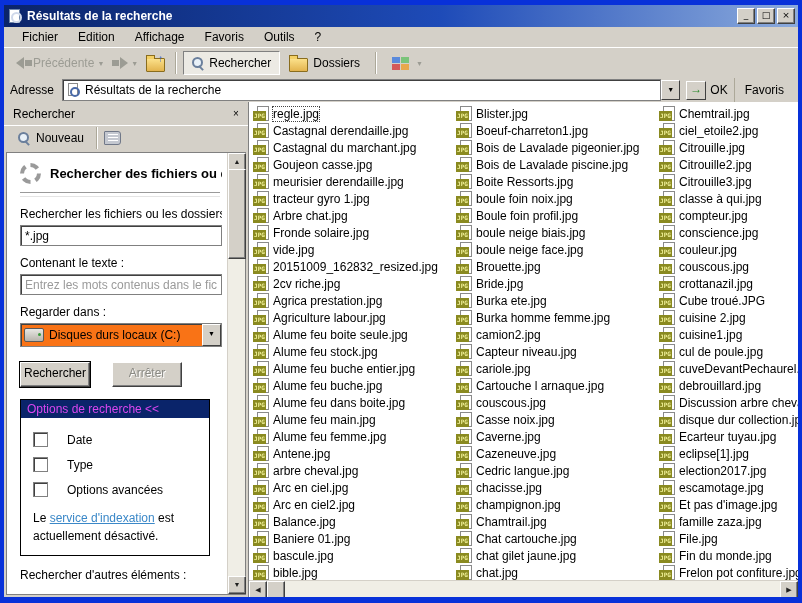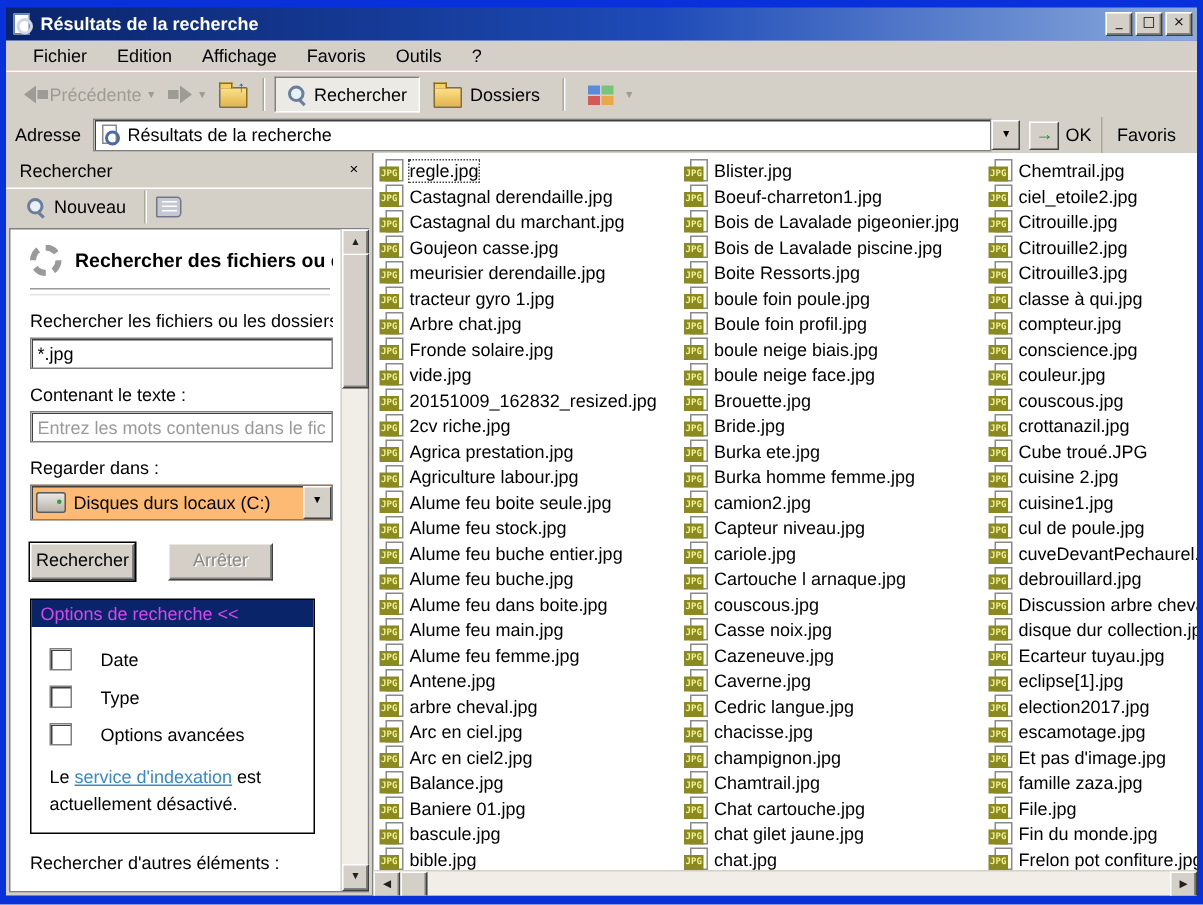--- a/index.html
+++ b/index.html
@@ -75,21 +75,21 @@
   .sb-content{position:absolute;top:50px;left:2px;right:2px;bottom:2px;background:#fff;border:1px solid #808080}
   .sb-inner{position:absolute;left:0;right:17px;top:0;bottom:0;overflow:hidden;padding:10px 6px 0 13px}
   .sb-heading{display:flex;align-items:center;gap:9px;font-weight:bold;font-size:13px;white-space:nowrap;overflow:hidden}
   .gear{width:13px;height:13px;border:4px dashed #9a9a9a;border-radius:50%;flex:none}
   .sep2{height:3px;border-top:1px solid #9a9a9a;border-bottom:1px solid #e4e4e4;margin:8px 2px 10px 0}
   .sb-label{white-space:nowrap;overflow:hidden;margin-top:10px}
   .text-input{display:block;width:100%;box-sizing:border-box;height:21px;margin-top:4px;
     border:1px solid #808080;box-shadow:inset 1px 1px 0 #404040;padding:2px 4px;
     font-family:"Liberation Sans",sans-serif;font-size:12px;outline:none;background:#fff}
   .text-input::placeholder{color:#9a9a9a;opacity:1}
-  .combo{height:22px;margin-top:4px;display:flex;align-items:center;background:#fdba74;
+  .combo{height:22px;margin-top:4px;display:flex;align-items:center;background:#f97316;
     border:1px solid #808080;box-shadow:inset 1px 1px 0 #404040;padding-left:3px;gap:5px}
   .disk{width:18px;height:12px;background:linear-gradient(#e8e8e4,#b8b4ac);border:1px solid #5a5a5a;border-radius:2px;position:relative;flex:none}
   .disk::before{content:'';position:absolute;right:2px;top:4px;width:3px;height:3px;background:#3a9a3a;border-radius:50%}
   .combo-text{flex:1;white-space:nowrap;overflow:hidden}
   .combo-drop{width:17px;align-self:stretch;background:#d4d0c8;border:1px solid;border-color:#fff #404040 #404040 #fff;
     font-size:7px;text-align:center;line-height:18px;flex:none}
   .btn-row{display:flex;gap:22px;margin-top:15px}
   .btn{min-width:68px;height:23px;background:#d4d0c8;text-align:center;line-height:21px;
     border:1px solid;border-color:#fff #404040 #404040 #fff;box-shadow:inset -1px -1px 0 #808080}
   .btn.default{outline:1px solid #000}
@@ -506,21 +506,21 @@
             <span class="jpg-page"></span>
             <span class="jpg-badge">JPG</span>
           </span>
           <span class="file-label">Boite Ressorts.jpg</span>
         </div>
         <div class="file-item">
           <span class="jpg-icon">
             <span class="jpg-page"></span>
             <span class="jpg-badge">JPG</span>
           </span>
-          <span class="file-label">boule foin poule.jpg</span>
+          <span class="file-label">boule foin noix.jpg</span>
         </div>
         <div class="file-item">
           <span class="jpg-icon">
             <span class="jpg-page"></span>
             <span class="jpg-badge">JPG</span>
           </span>
           <span class="file-label">Boule foin profil.jpg</span>
         </div>
         <div class="file-item">
           <span class="jpg-icon">
@@ -604,28 +604,28 @@
             <span class="jpg-page"></span>
             <span class="jpg-badge">JPG</span>
           </span>
           <span class="file-label">Casse noix.jpg</span>
         </div>
         <div class="file-item">
           <span class="jpg-icon">
             <span class="jpg-page"></span>
             <span class="jpg-badge">JPG</span>
           </span>
+          <span class="file-label">Caverne.jpg</span>
+        </div>
+        <div class="file-item">
+          <span class="jpg-icon">
+            <span class="jpg-page"></span>
+            <span class="jpg-badge">JPG</span>
+          </span>
           <span class="file-label">Cazeneuve.jpg</span>
-        </div>
-        <div class="file-item">
-          <span class="jpg-icon">
-            <span class="jpg-page"></span>
-            <span class="jpg-badge">JPG</span>
-          </span>
-          <span class="file-label">Caverne.jpg</span>
         </div>
         <div class="file-item">
           <span class="jpg-icon">
             <span class="jpg-page"></span>
             <span class="jpg-badge">JPG</span>
           </span>
           <span class="file-label">Cedric  langue.jpg</span>
         </div>
         <div class="file-item">
           <span class="jpg-icon">

